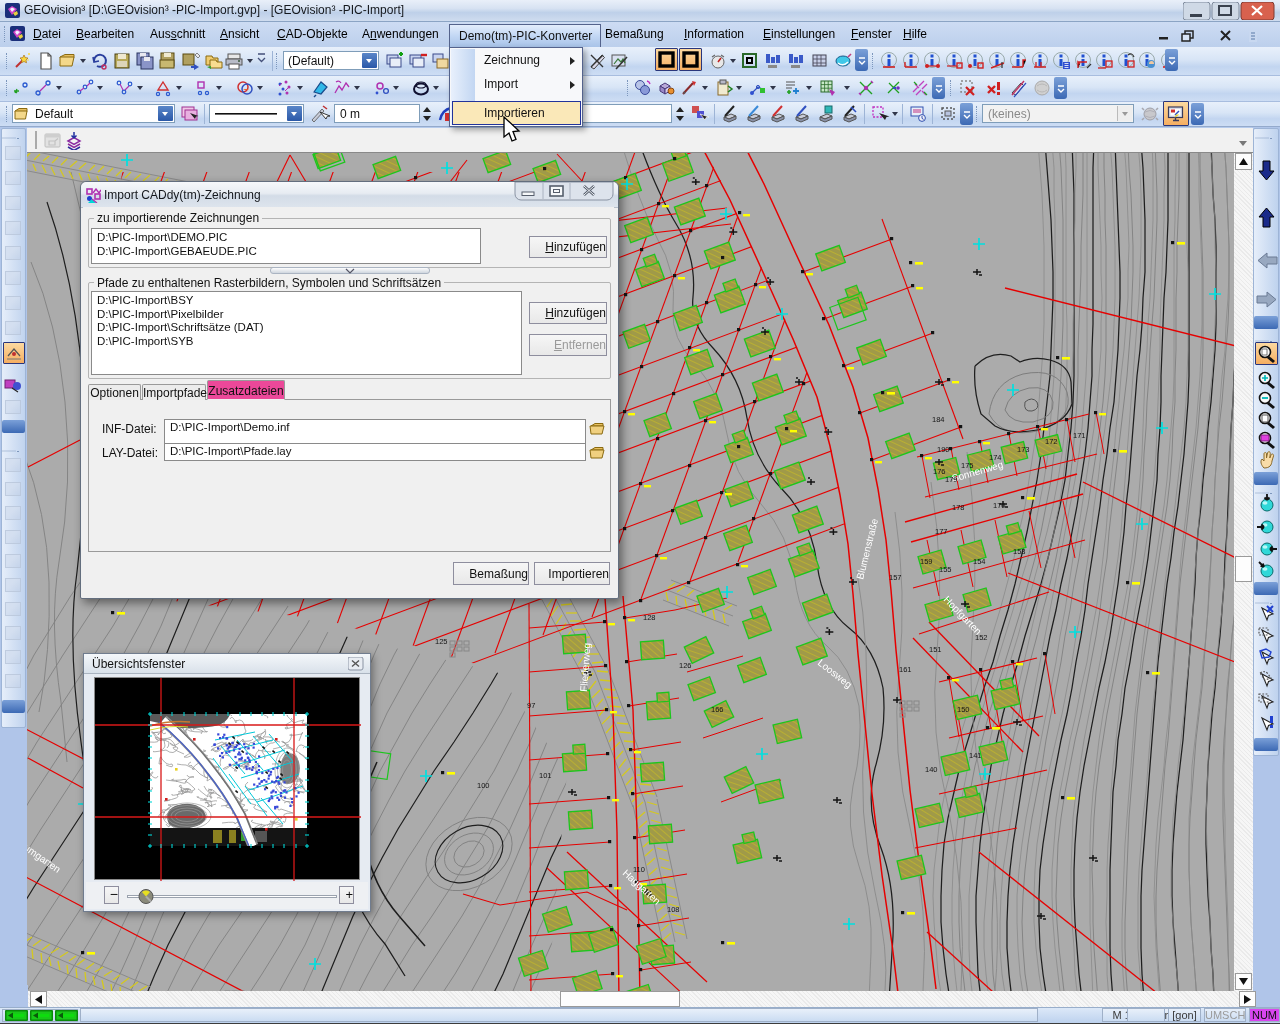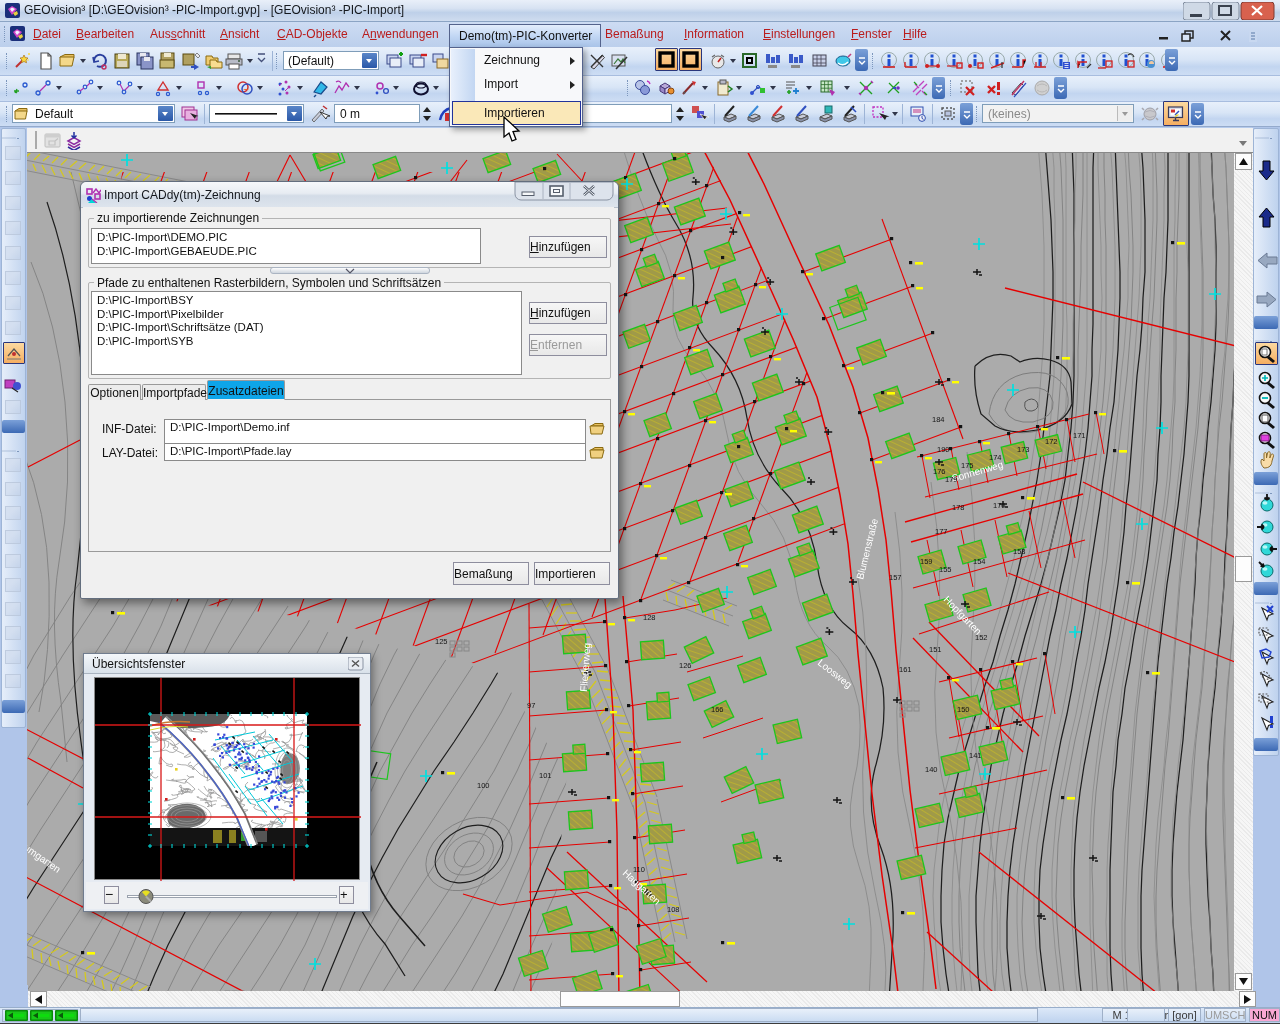--- a/index.html
+++ b/index.html
@@ -1,19 +1,19 @@
 <!DOCTYPE html>
 <html><head><meta charset="utf-8"><style>
 *{margin:0;padding:0;box-sizing:border-box;font-family:"Liberation Sans",sans-serif}
 body{width:1280px;height:1024px;overflow:hidden;position:relative;background:#b6cbec}
 .abs{position:absolute}
 #titlebar{left:0;top:0;width:1280px;height:22px;background:linear-gradient(180deg,#e9eff9 0%,#d7e2f2 40%,#bed0e9 60%,#cfdcef 100%);border-bottom:1px solid #8ba4c4}
 #titletext{left:24px;top:3px;font-size:12px;color:#15181d}
 #menubar{left:0;top:22px;width:1280px;height:25px;background:linear-gradient(180deg,#cddcf3,#bccfec)}
-.menuitem{position:absolute;top:27px;font-size:12px;color:#b91c1c}
+.menuitem{position:absolute;top:27px;font-size:12px;color:#000000}
 .mn{text-decoration:underline}
 .trow{left:0;width:1280px;background:linear-gradient(180deg,#e8f0fb 0%,#d8e5f6 45%,#c2d5f0 70%,#cdddf4 100%)}
 #trow1{top:47px;height:28px}
 #trow2{top:75px;height:26px;border-top:1px solid #a8bddf}
 #trow3{top:101px;height:26px;border-top:1px solid #a8bddf;border-bottom:1px solid #94aacc}
 .grip{position:absolute;width:3px;border-left:1.5px dotted #7c96bc;height:16px}
 .tsep{position:absolute;width:1px;background:#9db4d6;height:20px}
 .darr{position:absolute;width:0;height:0;border-left:3.5px solid transparent;border-right:3.5px solid transparent;border-top:4px solid #30364a}
 .endcap{position:absolute;width:13px;height:22px;background:linear-gradient(180deg,#7ba0d8,#3c69b4);border-radius:2px 2px 3px 3px}
 .combo{position:absolute;background:#fff;border:1px solid #7f9db9;font-size:12px;color:#111}
@@ -33,21 +33,21 @@
 #hsb{left:28px;top:991px;width:1228px;height:16px;background:#f4f4f4;background-image:repeating-linear-gradient(45deg,#eaeaea 0 1px,#f6f6f6 1px 3px)}
 .sbtn{position:absolute;background:#fdfdfd;border:1px solid #9a9a9a;display:flex;align-items:center;justify-content:center}
 #statusbar{left:0;top:1007px;width:1280px;height:17px;background:linear-gradient(180deg,#dce8f8,#bdd2ee);border-top:1px solid #98aecb;border-bottom:1px solid #3c3c3c}
 .spanel{position:absolute;top:1008px;height:14px;border:1px solid #9fb0c8;background:linear-gradient(180deg,#e8f0fa,#cadcf2);font-size:11px;color:#3a3a3a;text-align:center;line-height:13px}
 #dlg{left:80px;top:181px;width:539px;height:418px;background:#f0f0f0;border:1px solid #636e7e;border-radius:6px 6px 2px 2px;box-shadow:3px 4px 10px rgba(0,0,0,.45)}
 #dlgtitle{left:0;top:0;width:537px;height:26px;background:linear-gradient(180deg,#f6f8fb 0%,#e7ecf2 45%,#d3dce7 55%,#dde4ed 100%);border-radius:6px 6px 0 0;border-bottom:1px solid #b6bfcb}
 #dlgclient{left:3px;top:26px;width:531px;height:386px;background:#f0f0f0}
 .gbox{position:absolute;border:1px solid #b4b4b4;border-radius:2px}
 .glabel{position:absolute;background:#f0f0f0;font-size:12px;color:#111;padding:0 3px}
 .lbox{position:absolute;background:#fff;border:1px solid #8a8a8a;font-size:11.5px;color:#111;line-height:13.5px;padding:2px 5px}
-.btn{position:absolute;background:linear-gradient(180deg,#f6f6f6,#e8e8e8);border:1px solid #8e8e9e;font-size:12px;color:#111;text-align:left}
+.btn{position:absolute;background:linear-gradient(180deg,#f6f6f6,#e8e8e8);border:1px solid #8e8e9e;font-size:12px;color:#111;text-align:right}
 .btn.dis{color:#9a9a9a}
 .tfield{position:absolute;background:#fff;border:1px solid #8a8a8a;font-size:11.5px;color:#111;padding:1px 5px}
 .tab{position:absolute;border:1px solid #9a9a9a;border-bottom:none;background:#ececec;font-size:12px;color:#111;text-align:center;border-radius:2px 2px 0 0}
 #ovw{left:83px;top:653px;width:288px;height:259px;background:#e6ebf2;border:1px solid #707c8e;box-shadow:2px 3px 8px rgba(0,0,0,.4)}
 #ovtitle{left:0;top:0;width:286px;height:20px;background:linear-gradient(180deg,#f4f7fa,#d9e1ea);border-bottom:1px solid #aab4c0;font-size:12px;color:#111;padding:3px 0 0 8px}
 #ovcanvas{left:11px;top:24px;width:266px;height:203px;background:#000;border:1px solid #8a8a8a}
 #menupanel{left:449px;top:47px;width:134px;height:80px;background:#f7f8fa;border:1px solid #54638c;box-shadow:3px 3px 6px rgba(0,0,0,.35)}
 #menuhdr{left:449px;top:24px;width:152px;height:23px;background:linear-gradient(180deg,#e3edfc 0%,#c2d7f4 50%,#a8c3e8 100%);border:1px solid #54638c;border-bottom:none;font-size:12px;color:#111;padding:4px 0 0 9px}
 .mitem{position:absolute;left:27px;font-size:12px;color:#111}
 .marr{position:absolute;width:0;height:0;border-top:4px solid transparent;border-bottom:4px solid transparent;border-left:5px solid #222}
@@ -1935,21 +1935,21 @@
     <rect x="0" y="0" width="23" height="11" rx="1" fill="#0a8a0a"></rect>
     <rect x="1.5" y="1.5" width="20" height="8" fill="#18c818"></rect>
     <path d="M3,5.5 l5,-3 v6 z" fill="#0a5a0a"></path>
     <rect x="8" y="4" width="11" height="3" fill="#0edc0e"></rect>
   </svg>
 <div class="spanel" style="left:80px;width:958px"></div>
 <div class="spanel" style="left:1102px;width:82px">M 1:1000&nbsp; m</div>
 <div class="spanel" style="left:1127px;width:38px"></div>
 <div class="spanel" style="left:1168px;width:33px">[gon]</div>
 <div class="spanel" style="left:1204px;width:42px;color:#9a9a9a">UMSCH</div>
-<div class="spanel" style="left:1249px;width:31px;background:#f9a8d4;color:#111">NUM</div>
+<div class="spanel" style="left:1249px;width:31px;background:#d946ef;color:#111">NUM</div>
 <div id="dlg" class="abs"></div>
 <div id="dlgtitle" class="abs" style="left:81px;top:182px"></div>
 <svg class="abs" style="left:86px;top:188px" width="15" height="15" viewBox="0 0 15 15">
     <rect x="1" y="1" width="5" height="5" fill="none" stroke="#b030b0" stroke-width="1.6"></rect>
     <path d="M7,5 l3,-4 3,4 2,-3" fill="none" stroke="#b030b0" stroke-width="1.4"></path>
     <rect x="9" y="6" width="5" height="5" fill="none" stroke="#b030b0" stroke-width="1.6"></rect>
     <circle cx="3.5" cy="10.5" r="2.5" fill="#2040d0"></circle>
     <path d="M2,15 l4,-4 4,4 z" fill="#00d8d8"></path>
     <path d="M6,11 l5,4" stroke="#b030b0" stroke-width="1.3"></path>
   </svg>
@@ -1974,21 +1974,21 @@
     <path d="M2,1 L6,5 L10,1" fill="none" stroke="#556" stroke-width="1.2"></path>
   </svg>
 <div class="gbox abs" style="left:88px;top:282px;width:523px;height:97px"></div>
 <div class="glabel abs" style="left:94px;top:276px">Pfade zu enthaltenen Rasterbildern, Symbolen und Schriftsätzen</div>
 <div class="lbox abs" style="left:91px;top:291px;width:431px;height:84px">D:\PIC-Import\BSY<br>D:\PIC-Import\Pixelbilder<br>D:\PIC-Import\Schriftsätze (DAT)<br>D:\PIC-Import\SYB</div>
 <div class="btn abs" style="left:529px;top:302px;width:78px;height:22px;padding-top:3px"><span class="mn">H</span>inzufügen</div>
 <div class="btn dis abs" style="left:529px;top:334px;width:78px;height:22px;padding-top:3px"><span style="text-decoration:underline">E</span>ntfernen</div>
 <div class="abs" style="left:88px;top:399px;width:523px;height:153px;border:1px solid #9a9a9a;background:#f0f0f0"></div>
 <div class="tab abs" style="left:88px;top:384px;width:53px;height:16px;padding-top:1px">Optionen</div>
 <div class="tab abs" style="left:142px;top:384px;width:64px;height:16px;padding-top:1px">Importpfade</div>
-<div class="tab abs" style="left:207px;top:380px;width:78px;height:20px;padding-top:3px;background:#0ea5e9;z-index:3;border-bottom:1px solid #f0f0f0">Zusatzdateien</div>
+<div class="tab abs" style="left:207px;top:380px;width:78px;height:20px;padding-top:3px;background:#ec4899;z-index:3;border-bottom:1px solid #f0f0f0">Zusatzdateien</div>
 <div class="abs" style="left:102px;top:422px;font-size:12px;color:#111">INF-Datei:</div>
 <div class="tfield abs" style="left:164px;top:419px;width:422px;height:31px">D:\PIC-Import\Demo.inf</div>
 <div class="abs" style="left:102px;top:446px;font-size:12px;color:#111">LAY-Datei:</div>
 <div class="tfield abs" style="left:164px;top:443px;width:422px;height:18px">D:\PIC-Import\Pfade.lay</div>
 <svg class="abs" style="left:589px;top:420px" width="16" height="16" viewBox="0 0 16 16">
     <path d="M2,6 l4,-2.5 8,0 0,2.5 z" fill="#e8c060" stroke="#8a6a10"></path>
     <path d="M1,6 h14 l-2,8 h-11 z" fill="#f0d080" stroke="#8a6a10"></path>
   </svg>
 <svg class="abs" style="left:589px;top:444px" width="16" height="16" viewBox="0 0 16 16">
     <path d="M2,6 l4,-2.5 8,0 0,2.5 z" fill="#e8c060" stroke="#8a6a10"></path>

